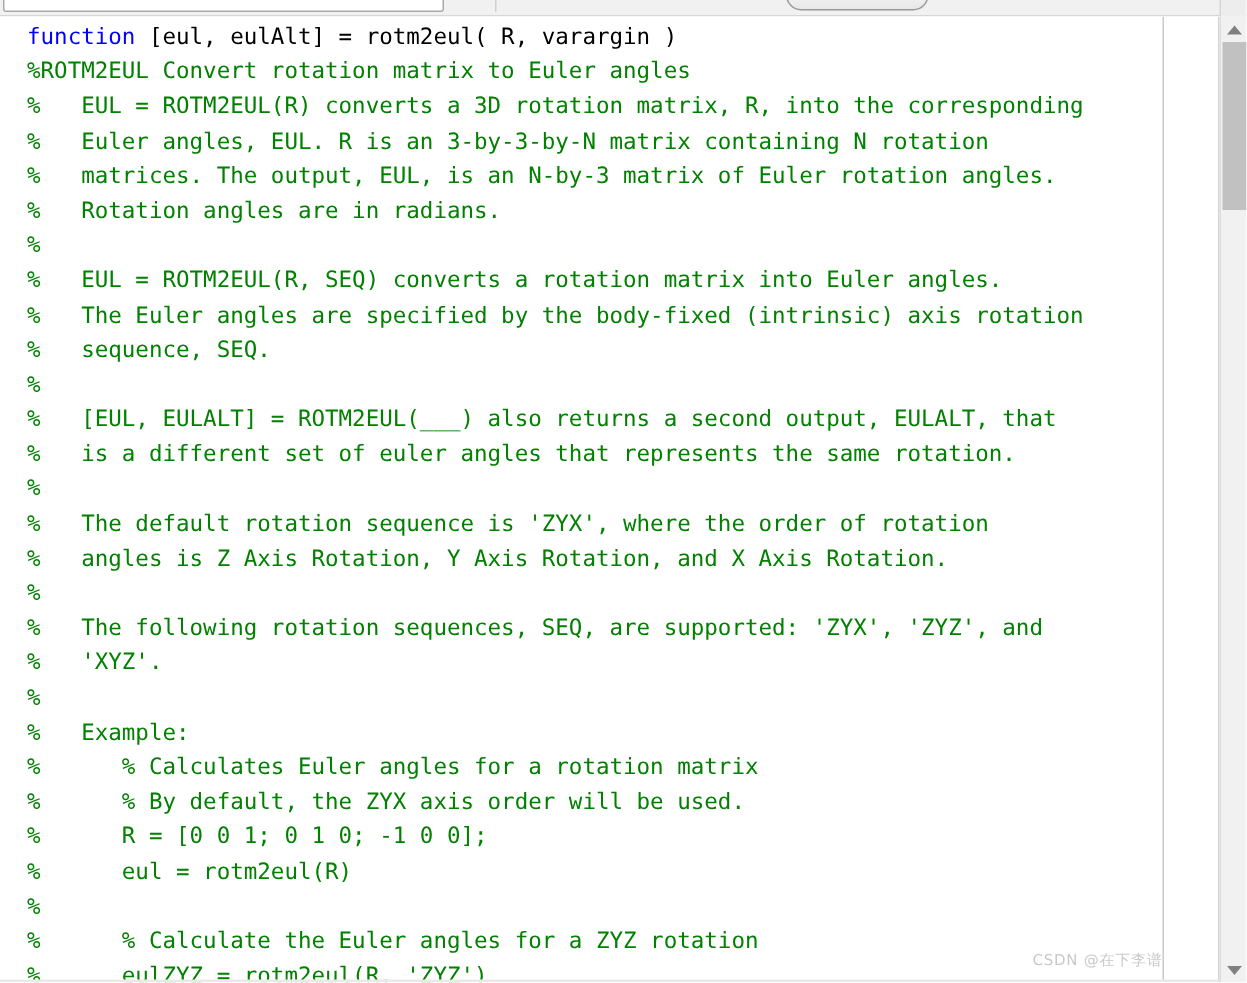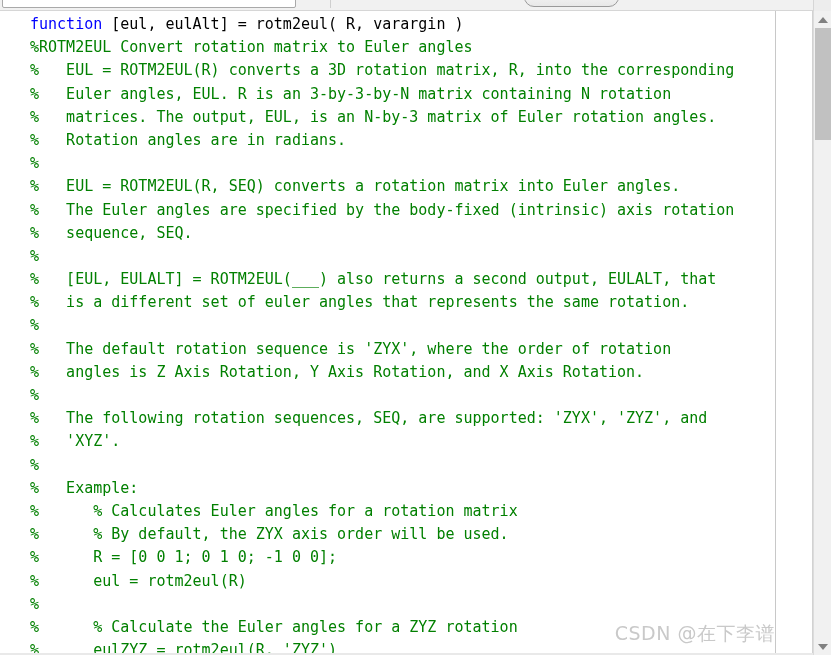--- a/index.html
+++ b/index.html
@@ -119,21 +119,21 @@
     margin: 0;
     white-space: pre;
     font-family: "DejaVu Sans Mono", monospace;
     font-size: 15px;
     line-height: 23.2px;
     letter-spacing: 0px;
   }
   .ln {
     display: block;
     height: 23.2px;
-    padding-left: 30px;
+    padding-left: 18px;
     color: #028001;
     white-space: pre;
   }
 
   
   .scrollbar {
     position: absolute;
     right: 0;
     top: 11px;
     width: 18px;
@@ -168,21 +168,21 @@
     height: 112px;
     background: #c1c1c1;
   }
 
   
   .watermark {
     position: absolute;
     right: 38px;
     bottom: 8px;
     font-family: "DejaVu Sans", sans-serif;
-    font-size: 19px;
+    font-size: 10px;
     color: #c9c9c9;
     letter-spacing: 0.5px;
     white-space: nowrap;
     user-select: none;
   }
 
   
   .bottom-edge {
     position: absolute;
     left: 0;

